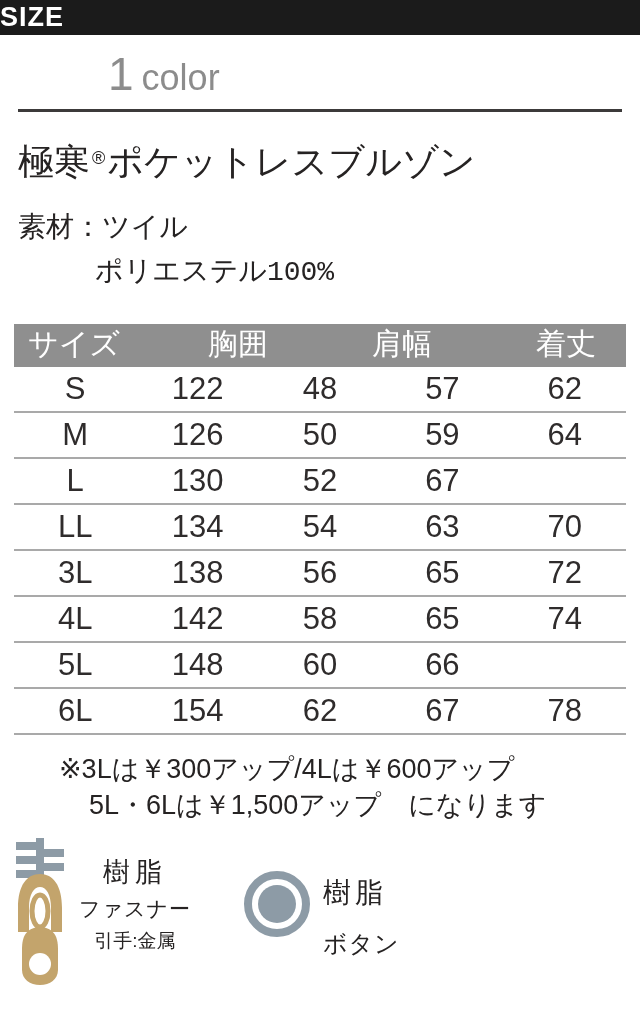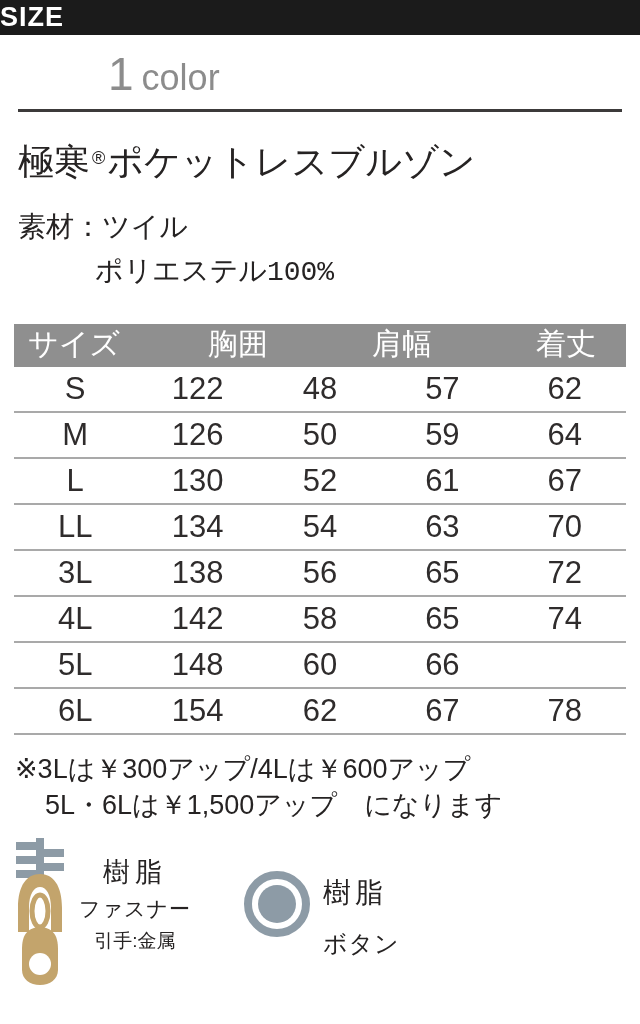--- a/index.html
+++ b/index.html
@@ -57,21 +57,21 @@
     background:#8f8f8f; color:#ffffff; font-size:30px;gap:44px;
   }
   .tr {
     display:flex; height:46px; align-items:center;
     font-size:31px; color:#2f2c2c;
     border-bottom:2px solid #a9a9a9;
   }
   .th,.td { width:20%; text-align:center; }
 
   
-  .note { padding:16px 0 0 15px; font-size:27px; line-height:1.35; color:#262323; }
+  .note { padding:16px 0 0 15px; font-size:27px; line-height:1.35; color:#262323;margin-left:44px; }
   .note-line2 { padding-left:30px; }
 
   
   .footer { display:flex; align-items:flex-start; margin:14px 0 0 13px; }
   .zipper-svg { width:54px; height:148px; display:block; }
   .fastener-text { text-align:center; margin:16px 0 0 12px; }
   .feat-material { font-size:27px; letter-spacing:5px; }
   .feat-type     { font-size:21px; margin-top:5px; letter-spacing:1px; }
   .feat-detail   { font-size:19px; margin-top:5px; }
   .button-block  { display:flex; margin:32px 0 0 52px; }
@@ -122,21 +122,20 @@
       <span class="td">M</span>
       <span class="td">126</span>
       <span class="td">50</span>
       <span class="td">59</span>
       <span class="td">64</span>
     </div>
     <div class="tr">
       <span class="td">L</span>
       <span class="td">130</span>
       <span class="td">52</span>
-      <span class="td">61</span>
       <span class="td">67</span>
     </div>
     <div class="tr">
       <span class="td">LL</span>
       <span class="td">134</span>
       <span class="td">54</span>
       <span class="td">63</span>
       <span class="td">70</span>
     </div>
     <div class="tr">

